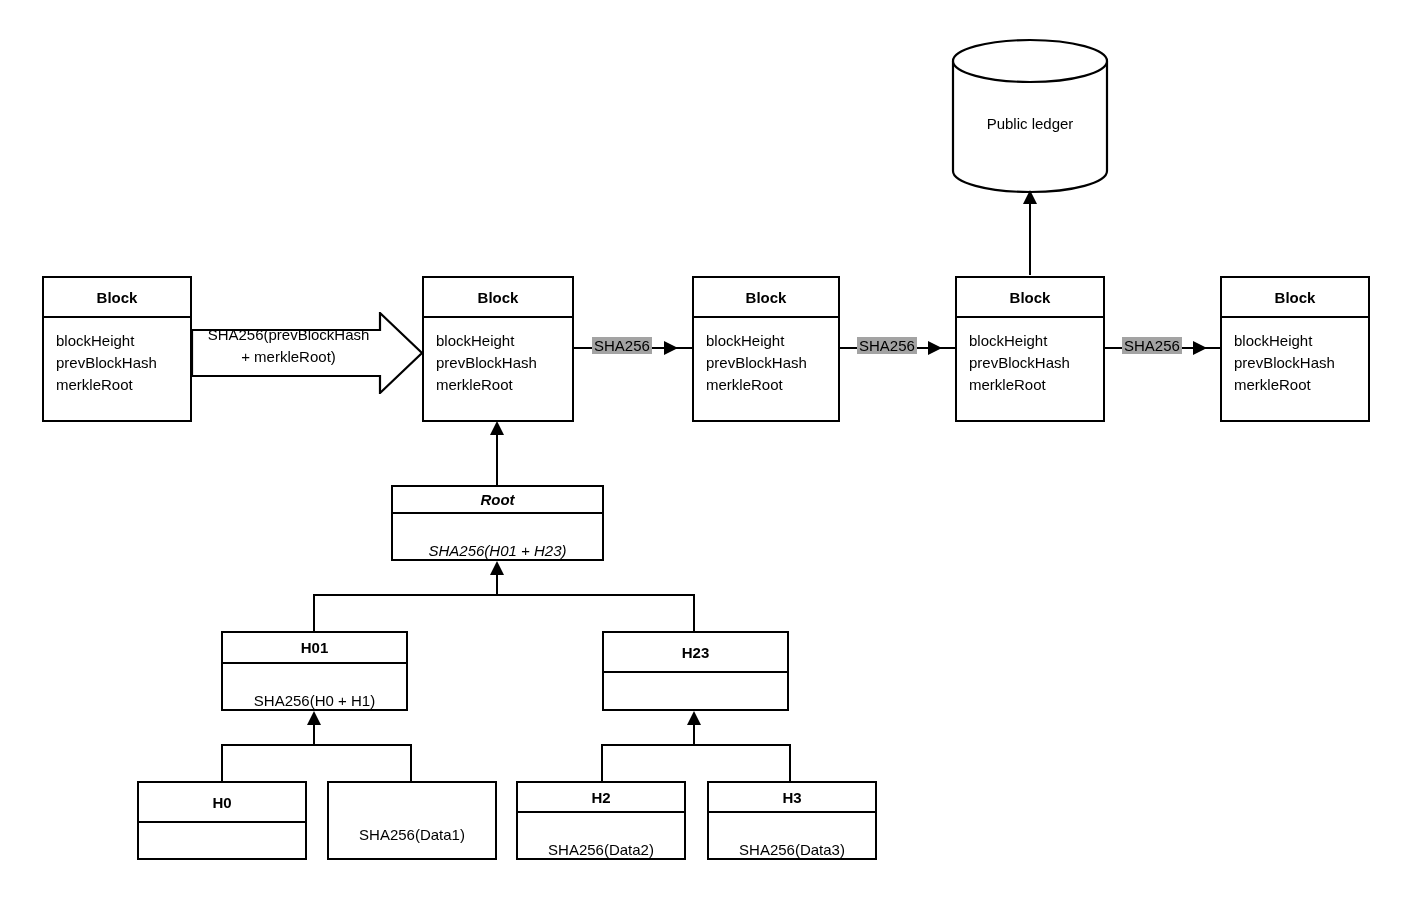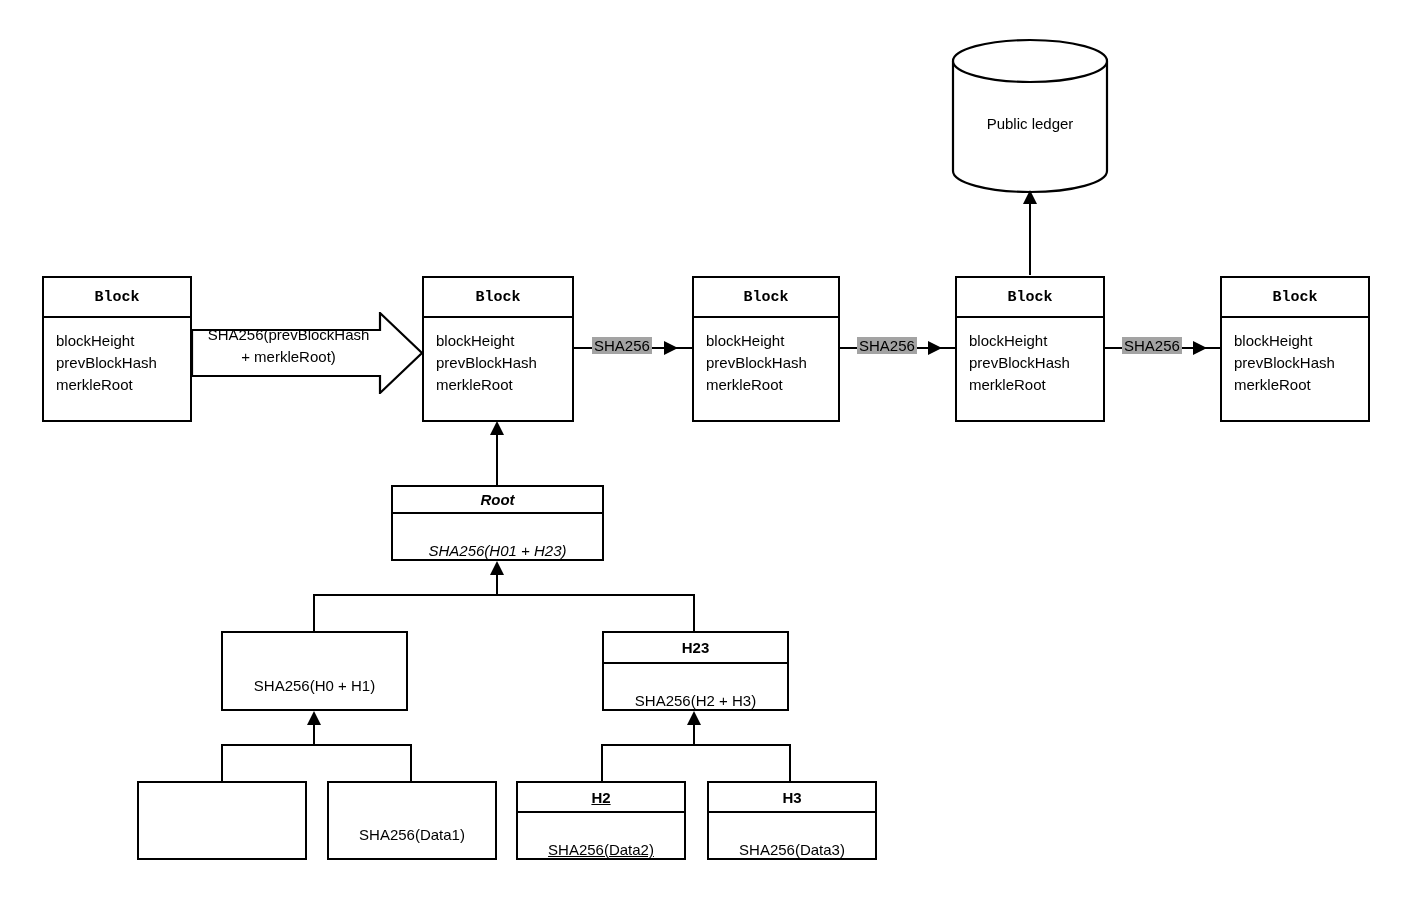--- a/index.html
+++ b/index.html
@@ -41,21 +41,21 @@
     display:flex;
     flex-direction:column;
     justify-content:flex-start;
   }
   .node .body .line{
     line-height:22px;
     white-space:nowrap;
   }
 
   
-  .block-node .title{height:40px;font-family:Liberation Mono, monospace;}
+  .block-node .title{height:40px;}
   .block-node .body{padding:12px 0 0 12px;}
 
   
   .hash-node .title{height:40px;}
   .hash-node .body{
     align-items:center;
     justify-content:center;
     padding:0;
   }
   .hash-node .body .line{line-height:normal;margin-top:28px;}
@@ -210,56 +210,55 @@
   </div>
 
   <div class="arrow-up" style="left:490px;top:561px;"></div>
   <div class="conn v" style="left:496px;top:574px;height:22px;"></div>
   <div class="conn h" style="left:313px;top:594px;width:185px;"></div>
   <div class="conn h" style="left:496px;top:594px;width:199px;"></div>
   <div class="conn v" style="left:313px;top:594px;height:37px;"></div>
   <div class="conn v" style="left:693px;top:594px;height:37px;"></div>
 
   <div class="node hash-node" style="left:221px;top:631px;width:187px;height:80px;">
+    <div class="title">H01</div>
     <div class="body">
       <div class="line">SHA256(H0 + H1)</div>
     </div>
   </div>
 
   <div class="node hash-node" style="left:602px;top:631px;width:187px;height:80px;">
     <div class="title">H23</div>
-    <div class="body">
-      <div class="line">SHA256(H2 + H3)</div>
-    </div>
   </div>
 
   <div class="arrow-up" style="left:307px;top:711px;"></div>
   <div class="conn v" style="left:313px;top:724px;height:22px;"></div>
   <div class="conn h" style="left:221px;top:744px;width:94px;"></div>
   <div class="conn h" style="left:313px;top:744px;width:99px;"></div>
   <div class="conn v" style="left:221px;top:744px;height:37px;"></div>
   <div class="conn v" style="left:410px;top:744px;height:37px;"></div>
 
   <div class="arrow-up" style="left:687px;top:711px;"></div>
   <div class="conn v" style="left:693px;top:724px;height:22px;"></div>
   <div class="conn h" style="left:601px;top:744px;width:94px;"></div>
   <div class="conn h" style="left:693px;top:744px;width:98px;"></div>
   <div class="conn v" style="left:601px;top:744px;height:37px;"></div>
   <div class="conn v" style="left:789px;top:744px;height:37px;"></div>
 
   <div class="node hash-node" style="left:137px;top:781px;width:170px;height:79px;">
+    <div class="title">H0</div>
   </div>
 
   <div class="node hash-node" style="left:327px;top:781px;width:170px;height:79px;">
     <div class="body">
       <div class="line">SHA256(Data1)</div>
     </div>
   </div>
 
-  <div class="node hash-node" style="left:516px;top:781px;width:170px;height:79px;text-decoration:underline;">
+  <div class="node hash-node" style="left:516px;top:781px;width:170px;height:79px;">
     <div class="title">H2</div>
     <div class="body">
       <div class="line">SHA256(Data2)</div>
     </div>
   </div>
 
   <div class="node hash-node" style="left:707px;top:781px;width:170px;height:79px;">
     <div class="title">H3</div>
     <div class="body">
       <div class="line">SHA256(Data3)</div>

